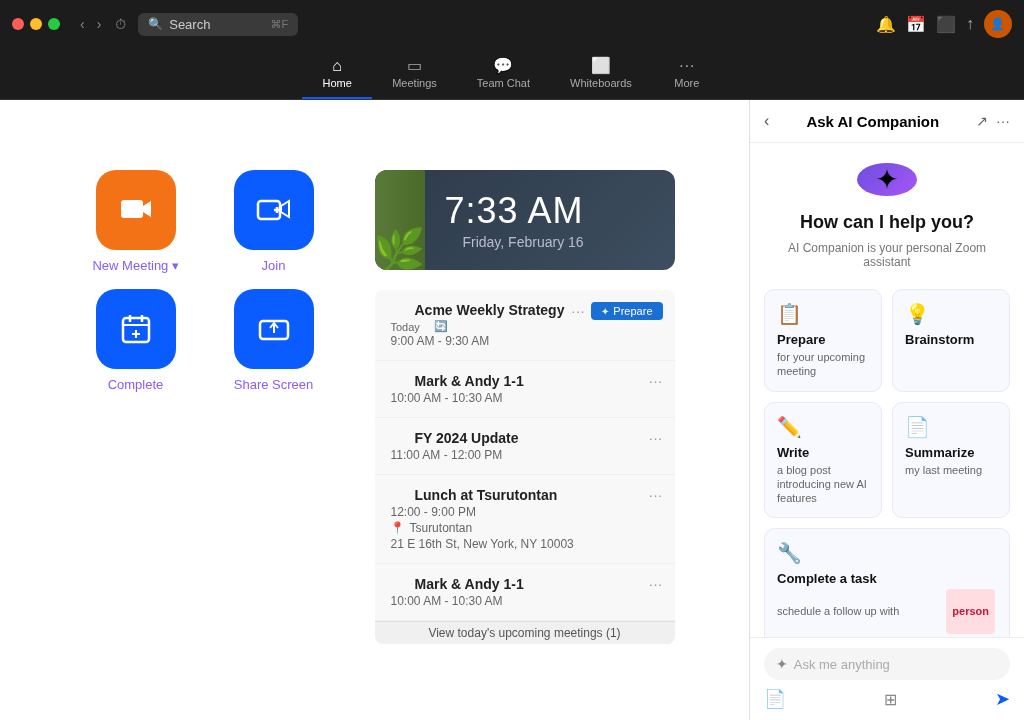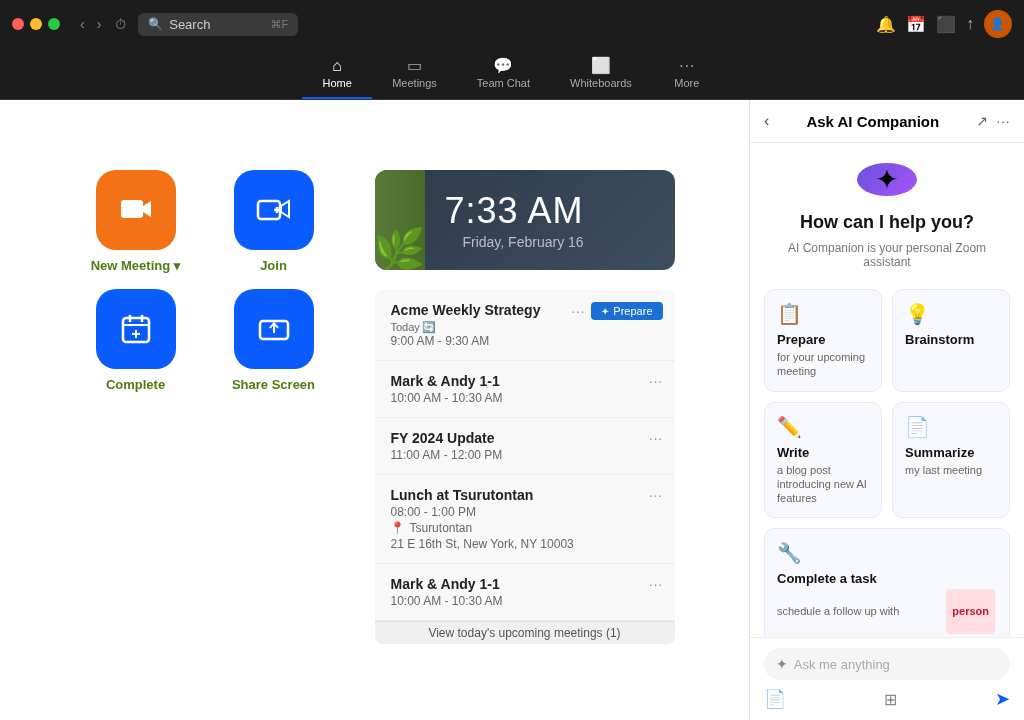--- a/index.html
+++ b/index.html
@@ -86,21 +86,21 @@
       display: flex; flex-direction: column; align-items: center; gap: 8px; cursor: pointer;
     }
     .action-btn {
       width: 80px; height: 80px; border-radius: 20px;
       display: flex; align-items: center; justify-content: center;
       font-size: 28px; color: white; cursor: pointer; border: none;
       flex-shrink: 0;
     }
     .btn-orange { background: #f47216; }
     .btn-blue { background: #0b5cff; }
-    .action-btn-label { font-size: 13px; color: #4d7c0f; text-align: center; font-weight: bold; }
+    .action-btn-label { font-size: 13px; color: #8b5cf6; text-align: center; }
 
     
     .meeting-panel {
       width: 300px;
       display: flex;
       flex-direction: column;
       gap: 0;
     }
     .time-card {
       background: linear-gradient(135deg, #2d3a4a 0%, #3d4e60 100%);
@@ -132,31 +132,31 @@
       overflow: hidden;
       flex: 1;
     }
     .meeting-item {
       padding: 12px 16px;
       border-bottom: 1px solid #eee;
       position: relative;
       cursor: pointer;
     }
     .meeting-item:last-of-type { border-bottom: none; }
-    .meeting-title { font-size: 14px; font-weight: 600; color: #222; margin-bottom: 2px; }
+    .meeting-title { font-size: 14px; font-weight: 600; color: #222; margin-bottom: 2px; margin-left: 24px; }
     .meeting-time { font-size: 12px; color: #666; }
     .meeting-meta { font-size: 12px; color: #666; display: flex; align-items: center; gap: 4px; margin-top: 2px; }
     .meeting-actions { position: absolute; right: 12px; top: 12px; display: flex; align-items: center; gap: 6px; }
     .more-btn { color: #999; font-size: 14px; cursor: pointer; background: none; border: none; }
     .prepare-btn {
       background: #1a6fd4; color: white; border: none; border-radius: 4px;
       padding: 3px 10px; font-size: 11px; cursor: pointer; display: flex; align-items: center; gap: 4px;
     }
     .prepare-star { font-size: 10px; }
-    .meeting-today-badge { font-size: 11px; color: #666; display: inline-flex; align-items: center; gap: 3px; }
+    .meeting-today-badge { font-size: 11px; color: #666; display: inline-flex; align-items: flex-end; gap: 15px; }
     .view-more-bar {
       background: #f0f0f0; padding: 4px 16px;
       font-size: 12px; color: #555; text-align: center; cursor: pointer;
       border-top: 1px solid #e0e0e0;
     }
 
     
     .ai-panel {
       width: 275px;
       background: #fff;
@@ -376,21 +376,21 @@
           <div class="meeting-item">
             <div class="meeting-title">FY 2024 Update</div>
             <div class="meeting-time">11:00 AM - 12:00 PM</div>
             <div class="meeting-actions">
               <button class="more-btn">···</button>
             </div>
           </div>
 
           <div class="meeting-item">
             <div class="meeting-title">Lunch at Tsurutontan</div>
-            <div class="meeting-time">08:00 - 1:00 PM</div>
+            <div class="meeting-time">12:00 - 9:00 PM</div>
             <div class="meeting-meta">
               <span>📍</span>
               <span>Tsurutontan</span>
             </div>
             <div class="meeting-meta">21 E 16th St, New York, NY 10003</div>
             <div class="meeting-actions">
               <button class="more-btn">···</button>
             </div>
           </div>
 

